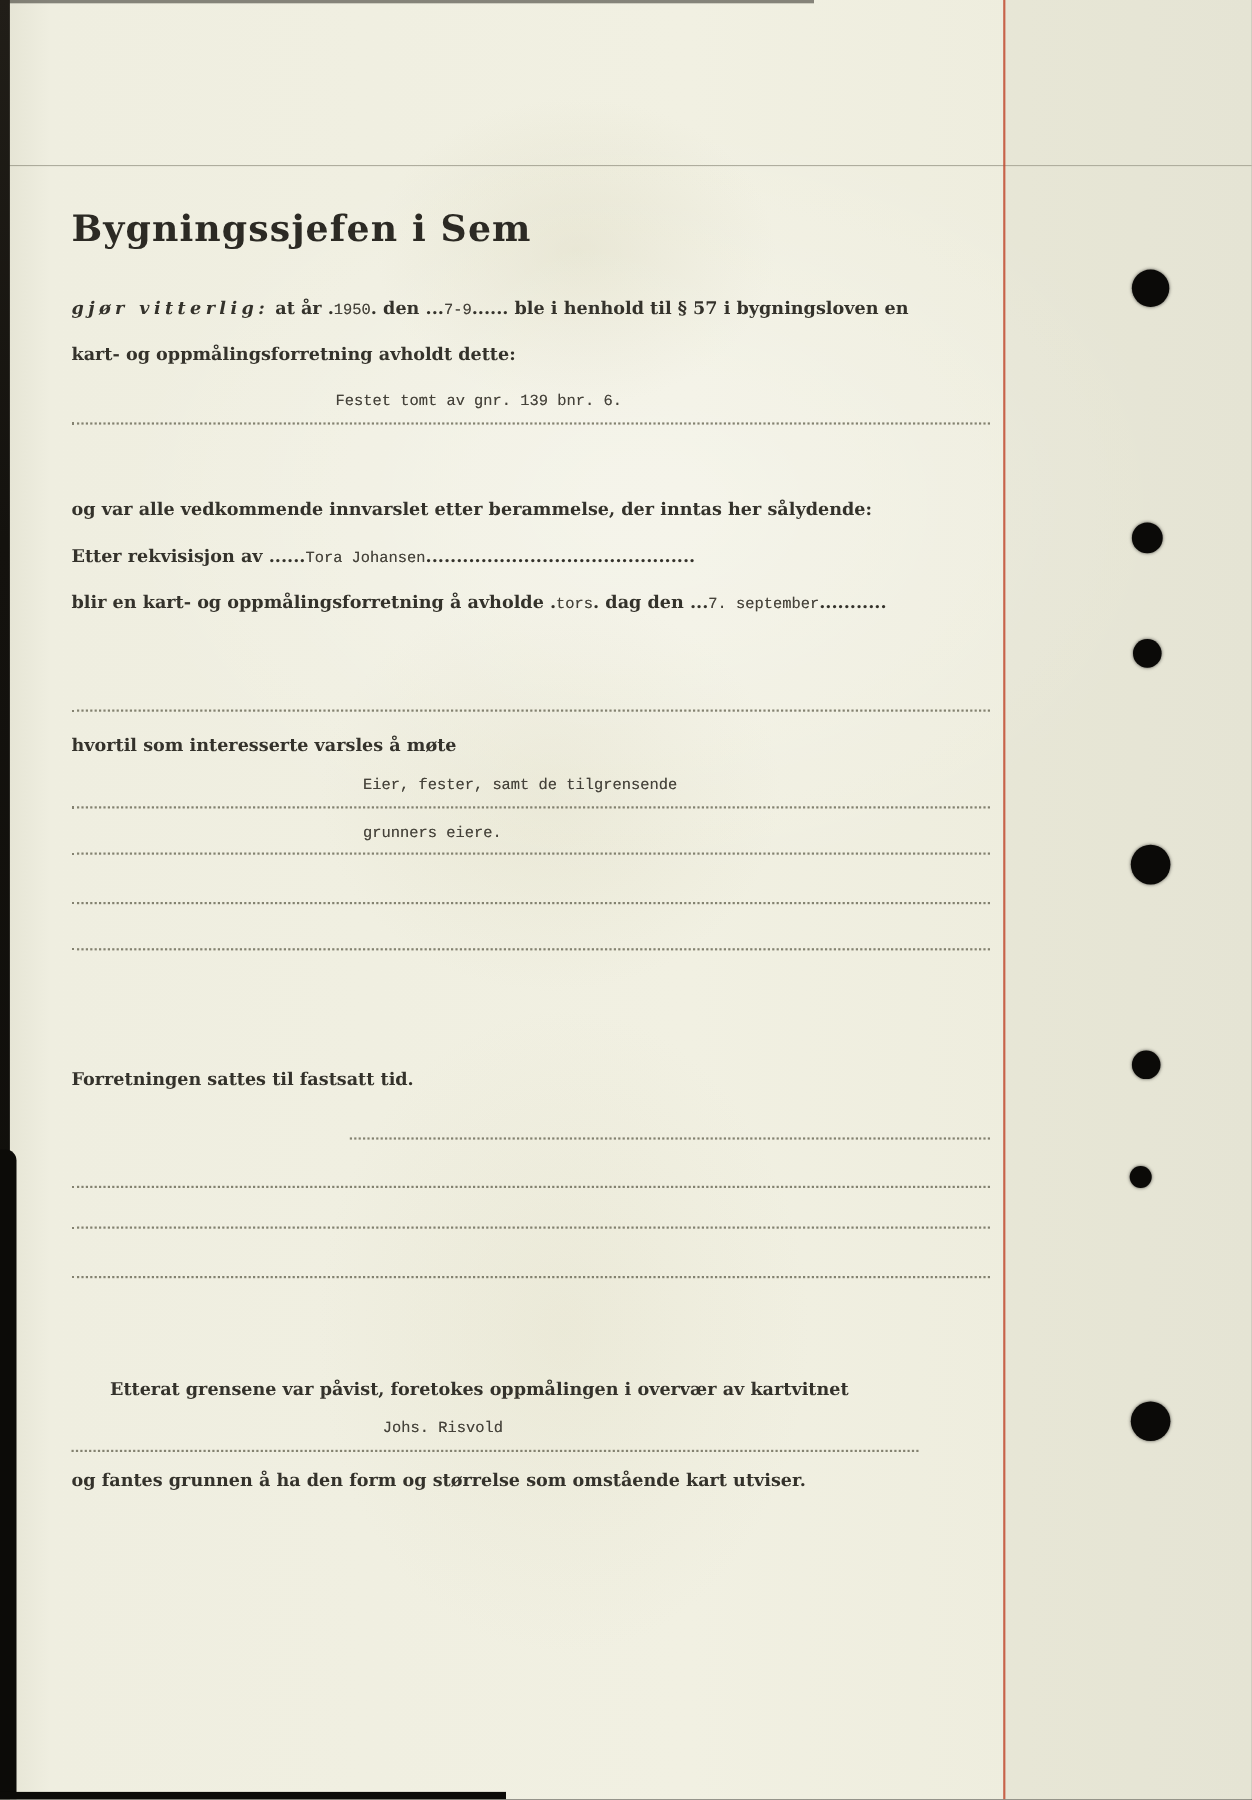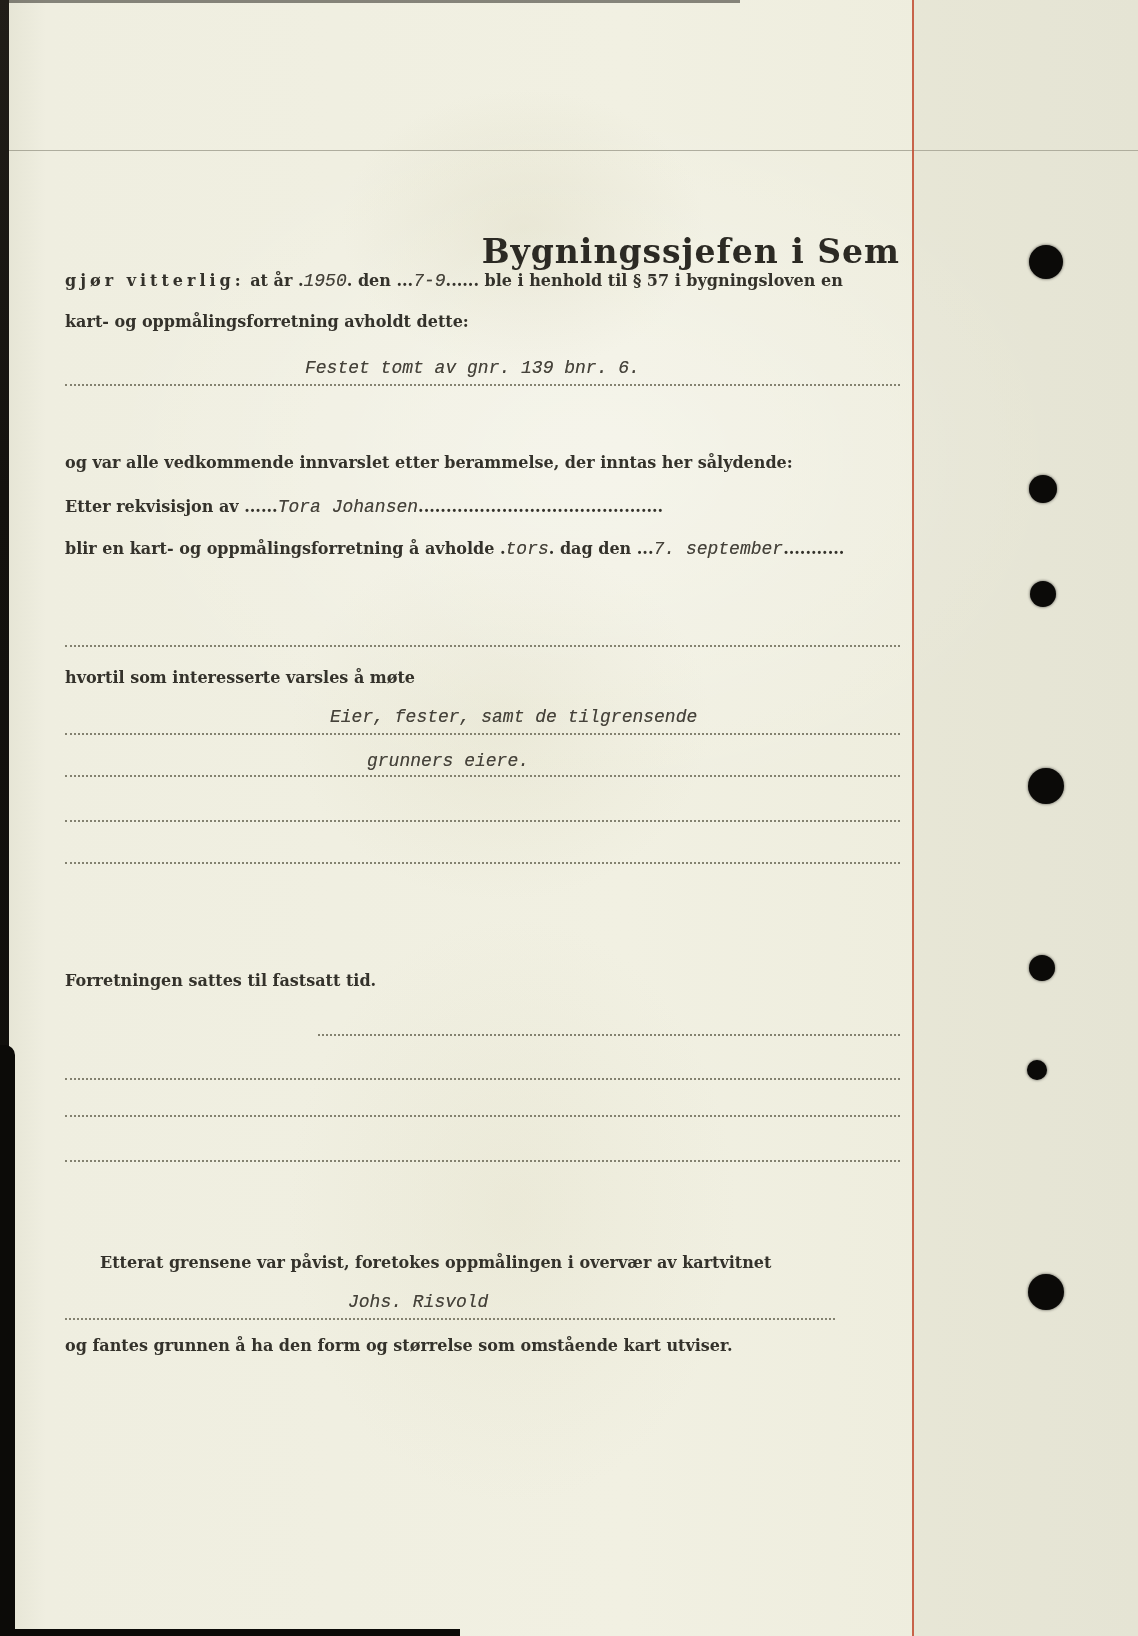--- a/index.html
+++ b/index.html
@@ -9,23 +9,23 @@
     background-image:
       radial-gradient(ellipse 700px 500px at 52% 28%, rgba(255,255,255,0.30), rgba(255,255,255,0) 70%),
       radial-gradient(ellipse 260px 200px at 46% 14%, rgba(219,216,190,0.45), rgba(219,216,190,0) 70%),
       radial-gradient(ellipse 300px 260px at 44% 44%, rgba(221,218,192,0.35), rgba(221,218,192,0) 70%),
       radial-gradient(ellipse 320px 420px at 45% 74%, rgba(222,219,194,0.30), rgba(222,219,194,0) 70%),
       linear-gradient(90deg, #e4e3d3 0, #efeee0 4%, #f1f0e2 55%, #ecebdb 100%);
     font-family:"DejaVu Serif","Liberation Serif",serif;
   }
   .line{position:absolute;white-space:nowrap;line-height:1.25;}
   .print{font-weight:700;font-size:16px;color:#34322b;}
-  .type, .print .type{font-family:"Liberation Mono","DejaVu Sans Mono",monospace;font-weight:400;font-size:18px;color:#45423a;text-shadow:0 0 0.6px rgba(66,62,52,.55);font-style:italic;}
-  .spaced{letter-spacing:4px;}
-  .title{position:absolute;left:65px;top:188px;width:835px;text-align:right;font-size:33px;font-weight:700;letter-spacing:1px;color:#2c2a24;white-space:nowrap;margin-top:44px;}
+  .type, .print .type{font-family:"Liberation Mono","DejaVu Sans Mono",monospace;font-weight:400;font-size:14px;color:#45423a;text-shadow:0 0 0.6px rgba(66,62,52,.55);}
+  .spaced{letter-spacing:4px;font-style:italic;}
+  .title{position:absolute;left:65px;top:188px;width:835px;text-align:left;font-size:33px;font-weight:700;letter-spacing:1px;color:#2c2a24;white-space:nowrap;}
   .dotline{position:absolute;height:0;border-bottom:2px dotted #716f5d;opacity:.85;}
   .punch{position:absolute;border-radius:50%;background:#0b0a08;box-shadow:0 0 3px rgba(11,10,8,.7);}
   .redline{position:absolute;left:912px;top:0;width:2px;height:100%;background:#c04a30;opacity:.85;}
   .faintrule{position:absolute;left:8px;top:150px;width:1130px;height:1px;background:rgba(110,108,92,.5);}
   .edge-left{position:absolute;left:0;top:0;width:9px;height:100%;background:linear-gradient(180deg,#211e18 0,#14120e 30%,#0e0d0a 100%);}
   .edge-left2{position:absolute;left:0;top:1045px;width:15px;height:591px;background:#0c0b08;border-top-right-radius:10px;}
   .edge-bottom{position:absolute;left:0;top:1629px;width:460px;height:7px;background:#0c0b08;}
   .edge-top{position:absolute;left:0;top:0;width:740px;height:3px;background:rgba(25,23,18,.5);}
   .right-tint{position:absolute;left:914px;top:0;width:224px;height:100%;background:rgba(190,188,168,.14);}
 </style>
@@ -67,21 +67,21 @@
   <div class="line print" style="left:65px;top:538px;text-align:right;"><span>blir en kart- og oppmålingsforretning å avholde .</span><span class="type">tors</span><span>. dag den ...</span><span class="type">7. september</span><span>...........</span></div>
 
 
   <div class="dotline" style="left:65px;top:645px;width:835px;"></div>
 
   <div class="line print" style="left:65px;top:668px;">hvortil som interesserte varsles å møte</div>
 
   <div class="line type" style="left:330px;top:706px;">Eier, fester, samt de tilgrensende</div>
   <div class="dotline" style="left:65px;top:733px;width:835px;"></div>
 
-  <div class="line type" style="left:330px;top:750px;margin-left:37px;">grunners eiere.</div>
+  <div class="line type" style="left:330px;top:750px;">grunners eiere.</div>
   <div class="dotline" style="left:65px;top:775px;width:835px;"></div>
 
   <div class="dotline" style="left:65px;top:820px;width:835px;"></div>
   <div class="dotline" style="left:65px;top:862px;width:835px;"></div>
 
   <div class="line print" style="left:65px;top:971px;">Forretningen sattes til fastsatt tid.</div>
 
   <div class="dotline" style="left:318px;top:1034px;width:582px;"></div>
 
   <div class="dotline" style="left:65px;top:1078px;width:835px;"></div>

